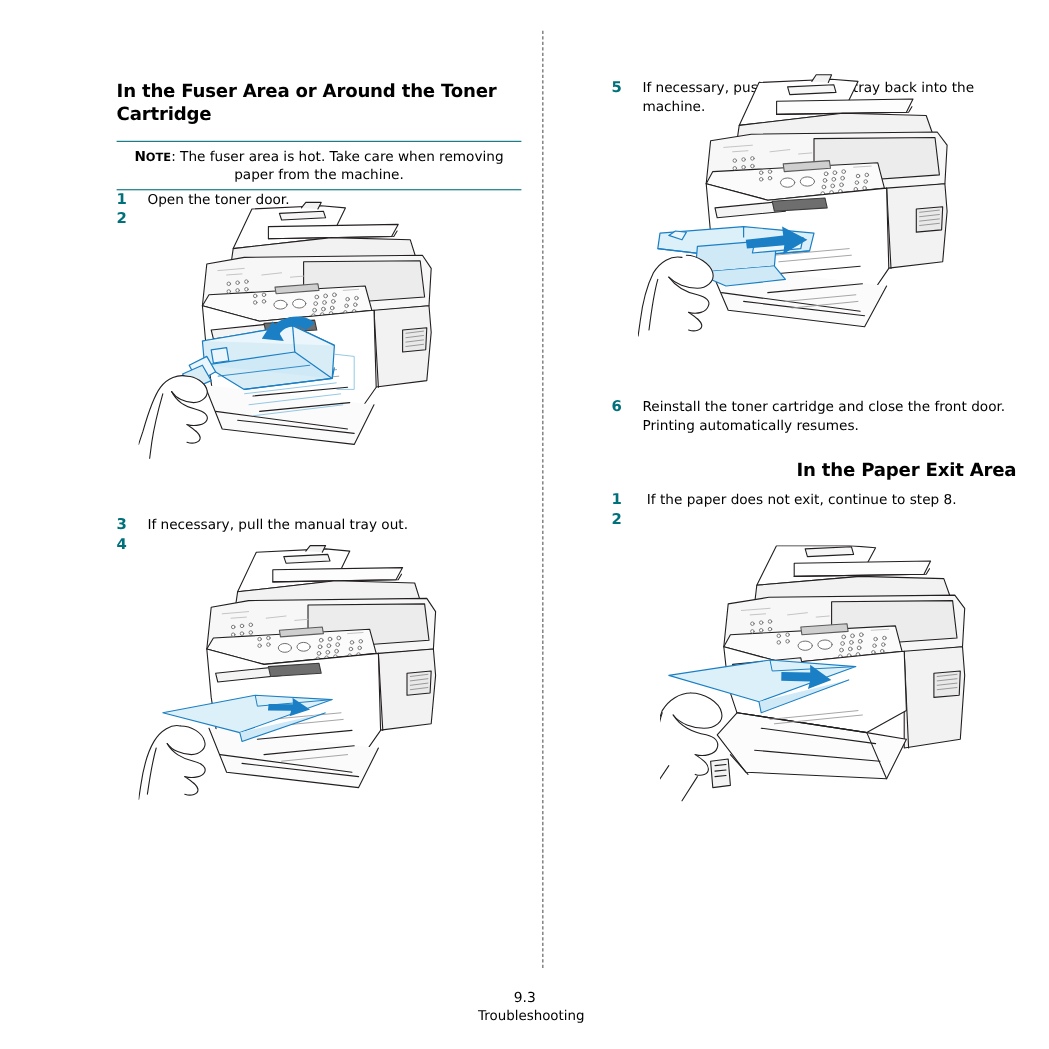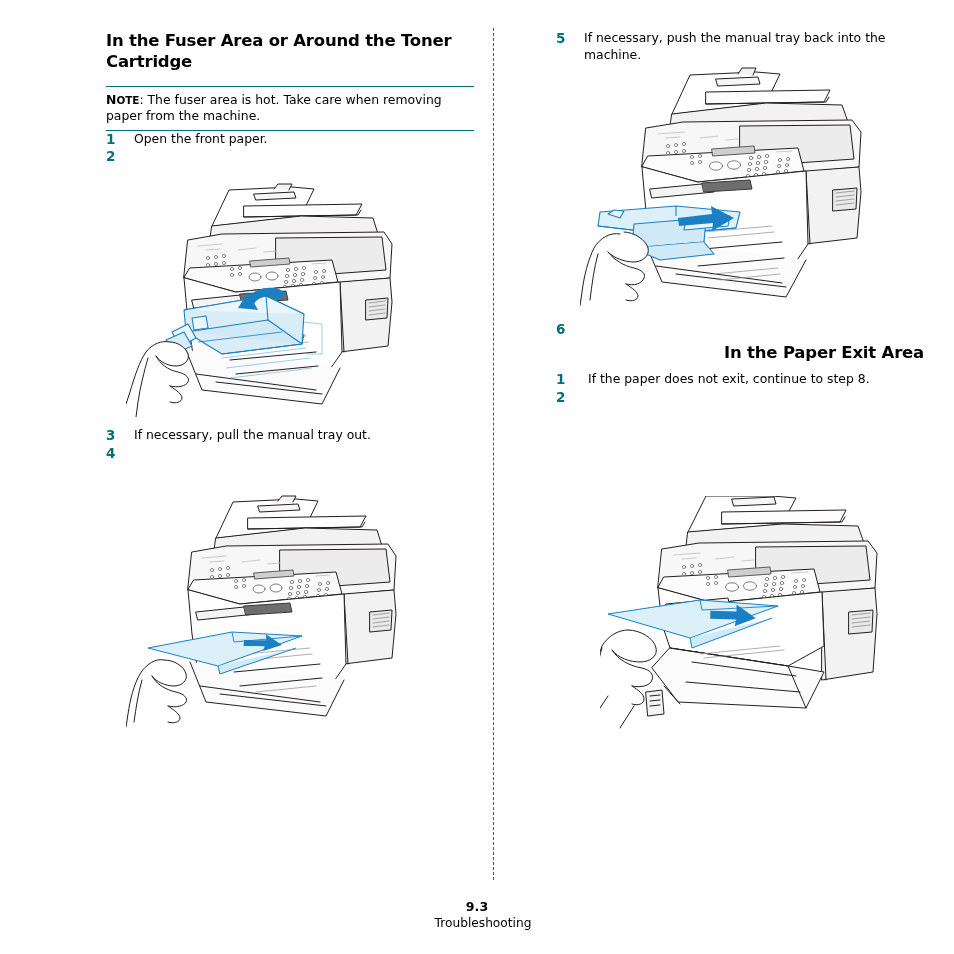--- a/index.html
+++ b/index.html
@@ -13,38 +13,38 @@
   }
   .page{position:relative;width:954px;height:954px;}
 
   
   .divider{
     position:absolute;left:493px;top:28px;width:0;height:852px;
     border-left:1px dashed #555;
   }
 
   
-  .col{position:absolute;width:368px;}
+  .col{position:absolute;width:368px;margin-top:42px;}
   .col-left{left:106px;top:30px;}
   .col-right{left:556px;top:30px;}
 
   h2.section{
     font-size:16.5px;font-weight:bold;line-height:1.28;
     margin:0 0 0 0;letter-spacing:-0.2px;color:#000;
   }
   h2.section.right{margin-top:0;text-align:right;}
 
   
   .note{
     margin-top:14px;
     border-top:1.5px solid #00717a;
     border-bottom:1.5px solid #00717a;
     padding:5px 0 6px 0;
   }
-  .note p{margin:0;font-size:12.4px;line-height:1.28;}
+  .note p{margin:0;font-size:12.4px;line-height:1.28;text-align:center;}
   .note .lbl{font-weight:bold;font-size:12.4px;}
   .note .lbl .sc{font-size:10.4px;font-weight:bold;}
 
   
   ol.steps{list-style:none;margin:0;padding:0;}
   ol.steps li{
     position:relative;padding-left:28px;margin-bottom:1px;
     font-size:12.4px;line-height:1.33;
   }
   ol.steps li .num{
@@ -58,21 +58,21 @@
   .fig{display:block;}
   .fig-1{position:absolute;left:126px;top:182px;}
   .fig-2{position:absolute;left:126px;top:492px;}
   .fig-3{position:absolute;left:580px;top:66px;}
   .fig-4{position:absolute;left:600px;top:496px;}
 
   
   .footer{
     position:absolute;left:0;top:898px;width:954px;text-align:center;
   }
-  .footer .pg{font-size:12.6px;line-height:1.35;font-weight:bold;}
+  .footer .pg{font-size:12.6px;line-height:1.35;}
   .footer .sec{font-size:12.2px;line-height:1.35;padding-left:12px;}
 </style>
 </head>
 <body>
 
 <div class="page">
 
   <div class="divider"></div>
 
   <div class="col col-left">
@@ -80,21 +80,21 @@
     <h2 class="section">In the Fuser Area or Around the Toner Cartridge</h2>
 
     <div class="note">
       <p>
         <span class="lbl"><span>N</span><span class="sc">OTE</span></span><span>: </span><span>The fuser area is hot. Take care when removing paper from the machine.</span>
       </p>
     </div>
 
     <ol class="steps gap-top">
       <li>
-        <span class="num">1</span><span>Open the front paper.</span>
+        <span class="num">1</span><span>Open the toner door.</span>
       </li>
       <li>
         <span class="num">2</span>
       </li>
     </ol>
   </div>
 
   <div class="fig fig-1">
     <svg width="290" height="235" viewBox="0 0 290 235" xmlns="http://www.w3.org/2000/svg">
       <g fill="none" stroke="#231f20" stroke-width="1" stroke-linejoin="round" stroke-linecap="round">
@@ -451,21 +451,21 @@
         <path d="M28 186 C34 194 44 200 54 202 C62 204 66 208 64 212 C62 218 54 220 46 218"></path>
         <path d="M46 218 C52 222 58 226 58 230 C58 234 52 236 46 234"></path>
         <path d="M18 188 C14 202 12 218 10 234"></path>
       </g>
     </svg>
   </div>
 
   <div class="col" style="left:556px;top:320px;">
     <ol class="steps">
       <li>
-        <span class="num">6</span>
+        <span class="num">6</span><span>Reinstall the toner cartridge and close the front door. Printing automatically resumes.</span>
       </li>
     </ol>
 
     <h2 class="section right" style="margin-top:22px;">In the Paper Exit Area</h2>
 
     <ol class="steps" style="margin-top:8px;">
       <li>
         <span class="num">1</span><span class="sub">If the paper does not exit, continue to step 8.</span>
       </li>
       <li>

